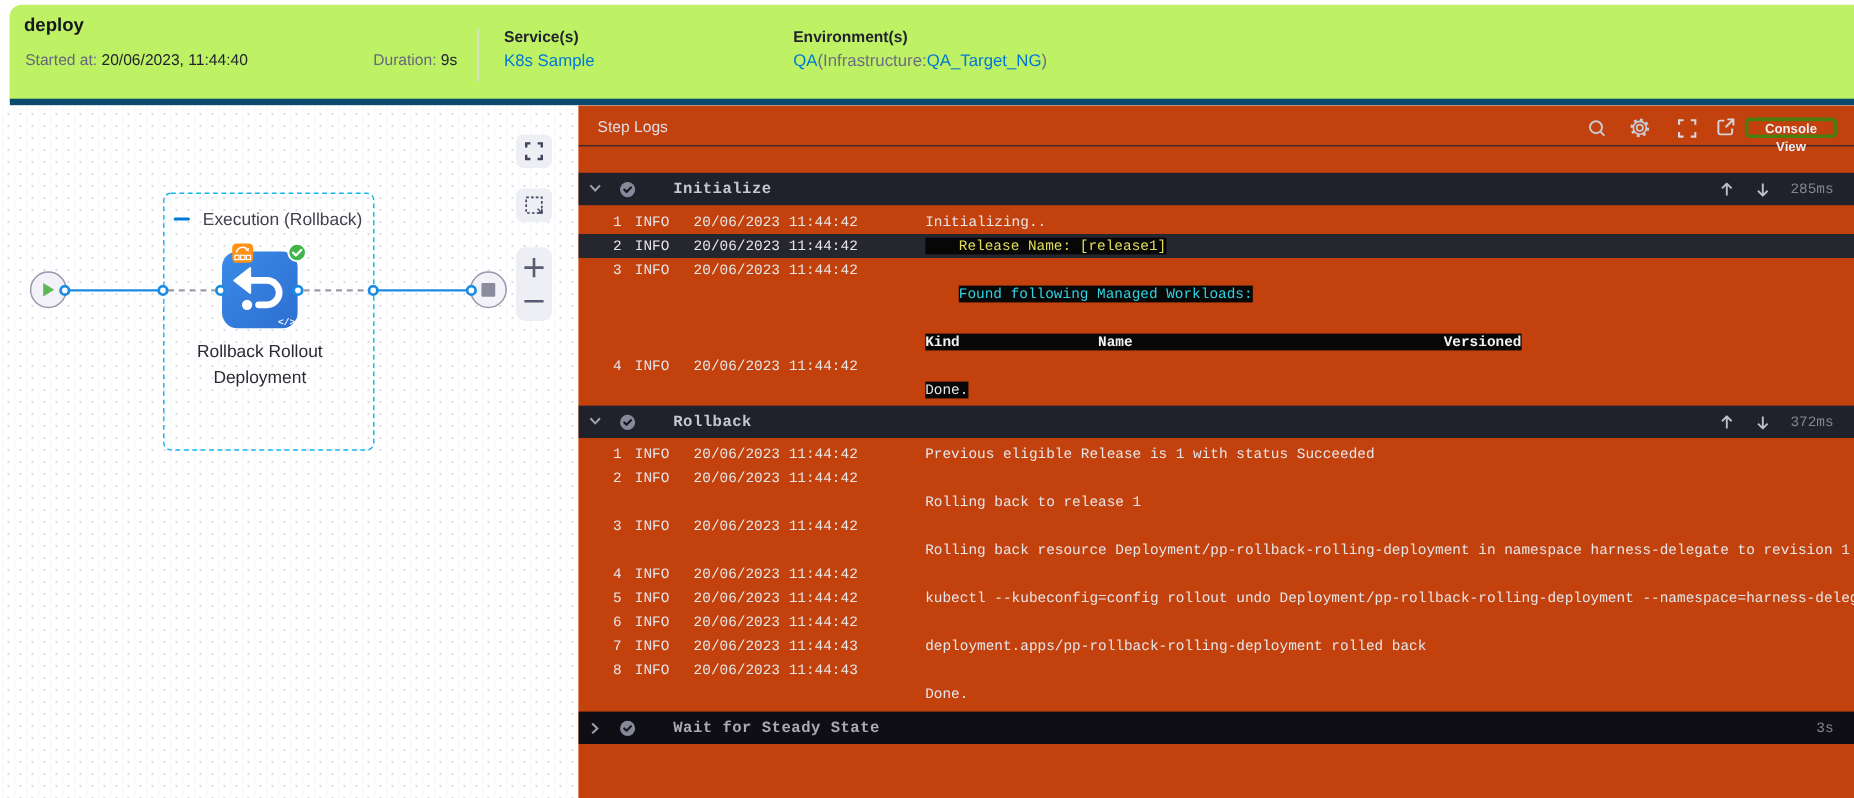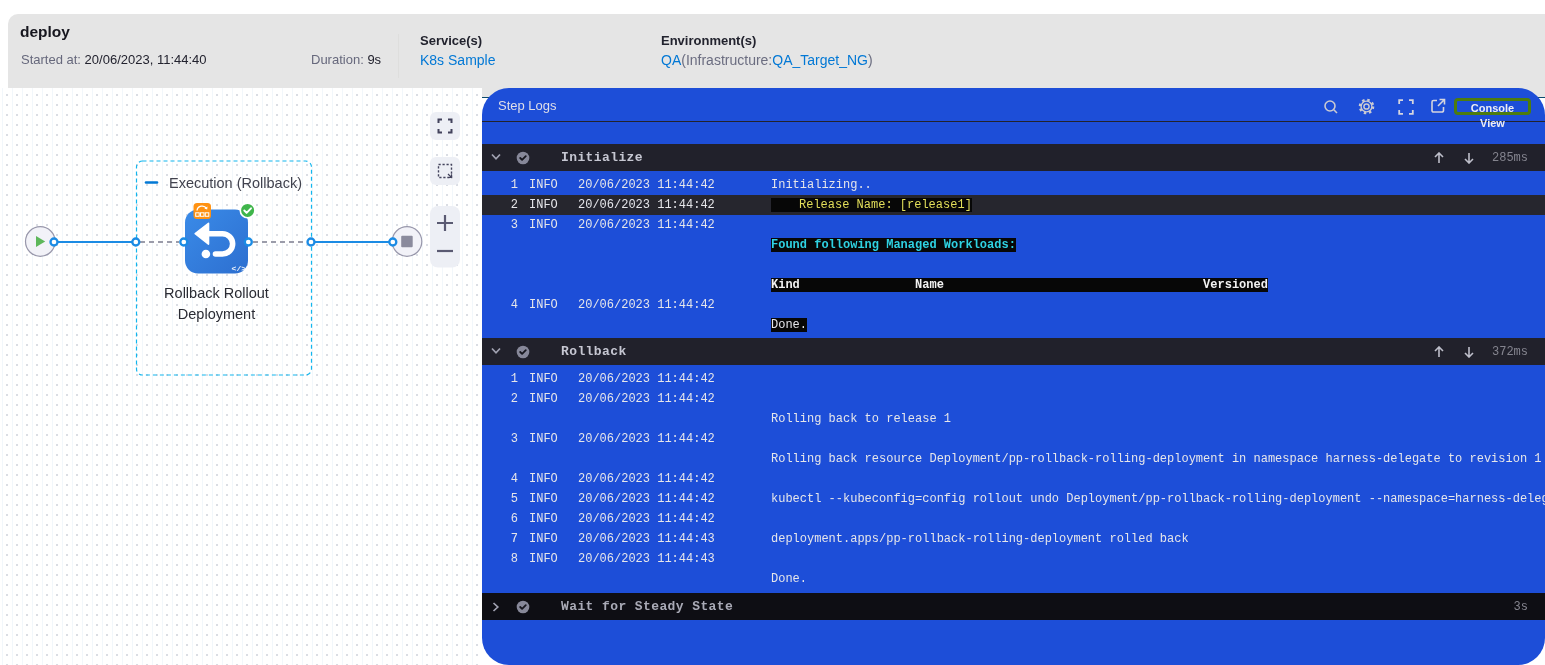--- a/index.html
+++ b/index.html
@@ -1,37 +1,37 @@
 <!DOCTYPE html>
 <html><head>
 <meta charset="utf-8">
 <style>
 * { margin:0; padding:0; box-sizing:border-box; }
 html,body { width:1545px; height:665px; overflow:hidden; background:#fff;
   font-family:"Liberation Sans", sans-serif; }
-#hdr { position:absolute; left:8px; top:14px; right:0; height:84px;
-  background:#e5e5e5; border-top-left-radius:10px; border-bottom:1px solid #0c4a6e; }
+#hdr { position:absolute; left:8px; top:4px; right:0; height:84px;
+  background:#bef264; border-top-left-radius:10px; border-bottom:6px solid #0c4a6e; }
 #hdr .t1 { position:absolute; left:12px; top:9px; font-size:15.5px; font-weight:bold; color:#16161e; }
 #hdr .row2 { position:absolute; left:13px; top:38px; font-size:13px; color:#66687c; }
 #hdr .row2 b { color:#22222e; font-weight:normal; }
 #hdr .dur { position:absolute; left:303px; top:38px; font-size:13px; color:#66687c; }
 #hdr .dur b { color:#22222e; font-weight:normal; }
 #hdr .vdiv { position:absolute; left:390px; top:20px; height:44px; width:1px; background:#dededd; }
 .hcol { position:absolute; top:19px; }
 .hcol .lab { font-size:13px; font-weight:bold; color:#22232e; }
 .hcol .val { margin-top:4px; font-size:14px; color:#0278d5; }
 .hcol .val .g { color:#6b6d80; }
 #svc { left:412px; } #env { left:653px; }
 #canvas { position:absolute; left:0; top:88px; width:482px; height:577px; background:#fff;
   background-image:
     linear-gradient(to right, #f2f7fb 1px, rgba(255,255,255,0) 1px),
     radial-gradient(circle, #dadde4 0.75px, rgba(255,255,255,0) 1.1px);
   background-size:10px 10px, 10px 10px; background-position:2px 2px, 2px 2px; }
 #panel { position:absolute; left:482px; top:88px; width:1063px; height:577px;
-  background:#1d4ed8; overflow:hidden;border-radius:27px; }
+  background:#c2410c; overflow:hidden; }
 #bar { position:relative; height:34px; border-bottom:1px solid #23232c; }
 #bar .ttl { position:absolute; left:16px; top:10px; font-size:13px; color:#dfdfe8; }
 #bar svg { position:absolute; top:8px; }
 .cvbtn { position:absolute; right:14px; top:10px; width:77px; height:17px; border:3px solid #4d7c0f;
   border-radius:4px; font-size:11px; font-weight:bold; color:#ededf4; text-align:center; line-height:15px; }
 .shead { position:relative; height:27px; background:#21212b; }
 .shead.dim { background:#0e0e14;padding-left:16px; } .shead.dim .stitle { color:#a9aab6; }
 .shead svg.chev { position:absolute; left:8px; top:9px; }
 .shead svg.chk { position:absolute; left:34px; top:7px; }
 .shead .stitle { position:absolute; left:79px; top:6px; font-family:"Liberation Mono",monospace;
@@ -41,21 +41,21 @@
 .shead .dur { position:absolute; right:17px; top:7px; font-family:"Liberation Mono",monospace; font-size:12px; color:#84848e; }
 .rows { margin-top:4px; }
 .row { position:relative; height:20px; line-height:20px; font-family:"Liberation Mono",monospace;
   font-size:12px; color:#e6e6ea; white-space:pre; }
 .row.hl { background:#26262e; }
 .row .n { position:absolute; left:0; width:36px; text-align:right; }
 .row .i { position:absolute; left:47px; }
 .row .t { position:absolute; left:96px; }
 .row .m { position:absolute; left:289px; right:0; overflow:hidden; }
 .yel { color:#e3df5a; font-weight:normal; background:#070707;padding-left:28px; }
-.cya { color:#2fd2e2; font-weight:bold; background:#070707; }
+.cya { color:#2fd2e2; font-weight:normal; background:#070707;margin-left:28px; }
 .wb  { color:#f2f2f2; font-weight:bold; background:#070707; }
 .bk  { background:#070707; }
 </style>
 </head>
 <body>
 <div id="hdr">
   <div class="t1">deploy</div>
   <div class="row2">Started at: <b>20/06/2023, 11:44:40</b></div>
   <div class="dur">Duration: <b>9s</b></div>
   <div class="vdiv"></div>
@@ -206,21 +206,21 @@
       <span class="stitle">Rollback</span>
       <svg class="up" width="12" height="12" viewBox="0 0 12 12" fill="none" stroke="#bebfca" stroke-width="1.6">
           <path d="M6 11 V1.5 M2 5 L6 1 L10 5"></path>
         </svg>
       <svg class="dn" width="12" height="12" viewBox="0 0 12 12" fill="none" stroke="#bebfca" stroke-width="1.6">
           <path d="M6 1 V10.5 M2 7 L6 11 L10 7"></path>
         </svg>
       <span class="dur">372ms</span>
     </div>
     <div class="rows">
-      <div class="row"><span class="n">1</span><span class="i">INFO</span><span class="t">20/06/2023 11:44:42</span></div>
+      <div class="row"><span class="n">1</span><span class="i">INFO</span><span class="t">20/06/2023 11:44:42</span><span class="m">Previous eligible Release is 1 with status Succeeded</span></div>
       <div class="row"><span class="n">2</span><span class="i">INFO</span><span class="t">20/06/2023 11:44:42</span></div>
       <div class="row"><span class="m">Rolling back to release 1</span></div>
       <div class="row"><span class="n">3</span><span class="i">INFO</span><span class="t">20/06/2023 11:44:42</span></div>
       <div class="row"><span class="m">Rolling back resource Deployment/pp-rollback-rolling-deployment in namespace harness-delegate to revision 1</span></div>
       <div class="row"><span class="n">4</span><span class="i">INFO</span><span class="t">20/06/2023 11:44:42</span></div>
       <div class="row"><span class="n">5</span><span class="i">INFO</span><span class="t">20/06/2023 11:44:42</span><span class="m">kubectl --kubeconfig=config rollout undo Deployment/pp-rollback-rolling-deployment --namespace=harness-delegate</span></div>
       <div class="row"><span class="n">6</span><span class="i">INFO</span><span class="t">20/06/2023 11:44:42</span></div>
       <div class="row"><span class="n">7</span><span class="i">INFO</span><span class="t">20/06/2023 11:44:43</span><span class="m">deployment.apps/pp-rollback-rolling-deployment rolled back</span></div>
       <div class="row"><span class="n">8</span><span class="i">INFO</span><span class="t">20/06/2023 11:44:43</span></div>
       <div class="row"><span class="m">Done.</span></div>

